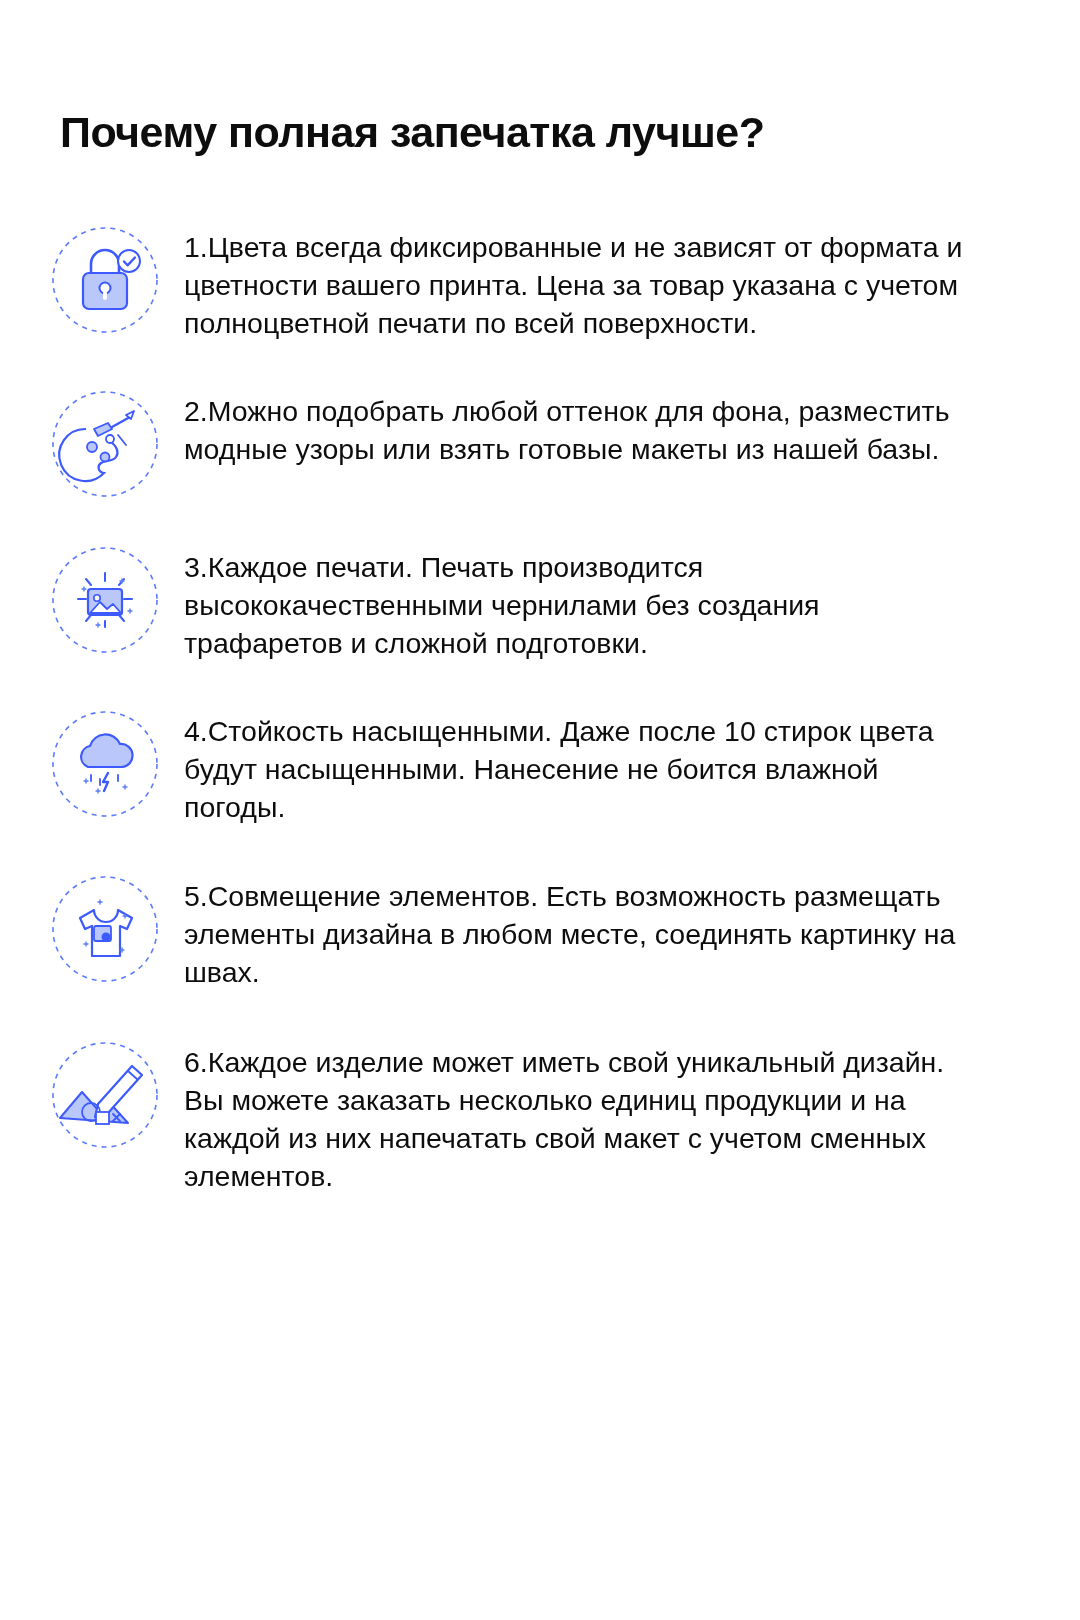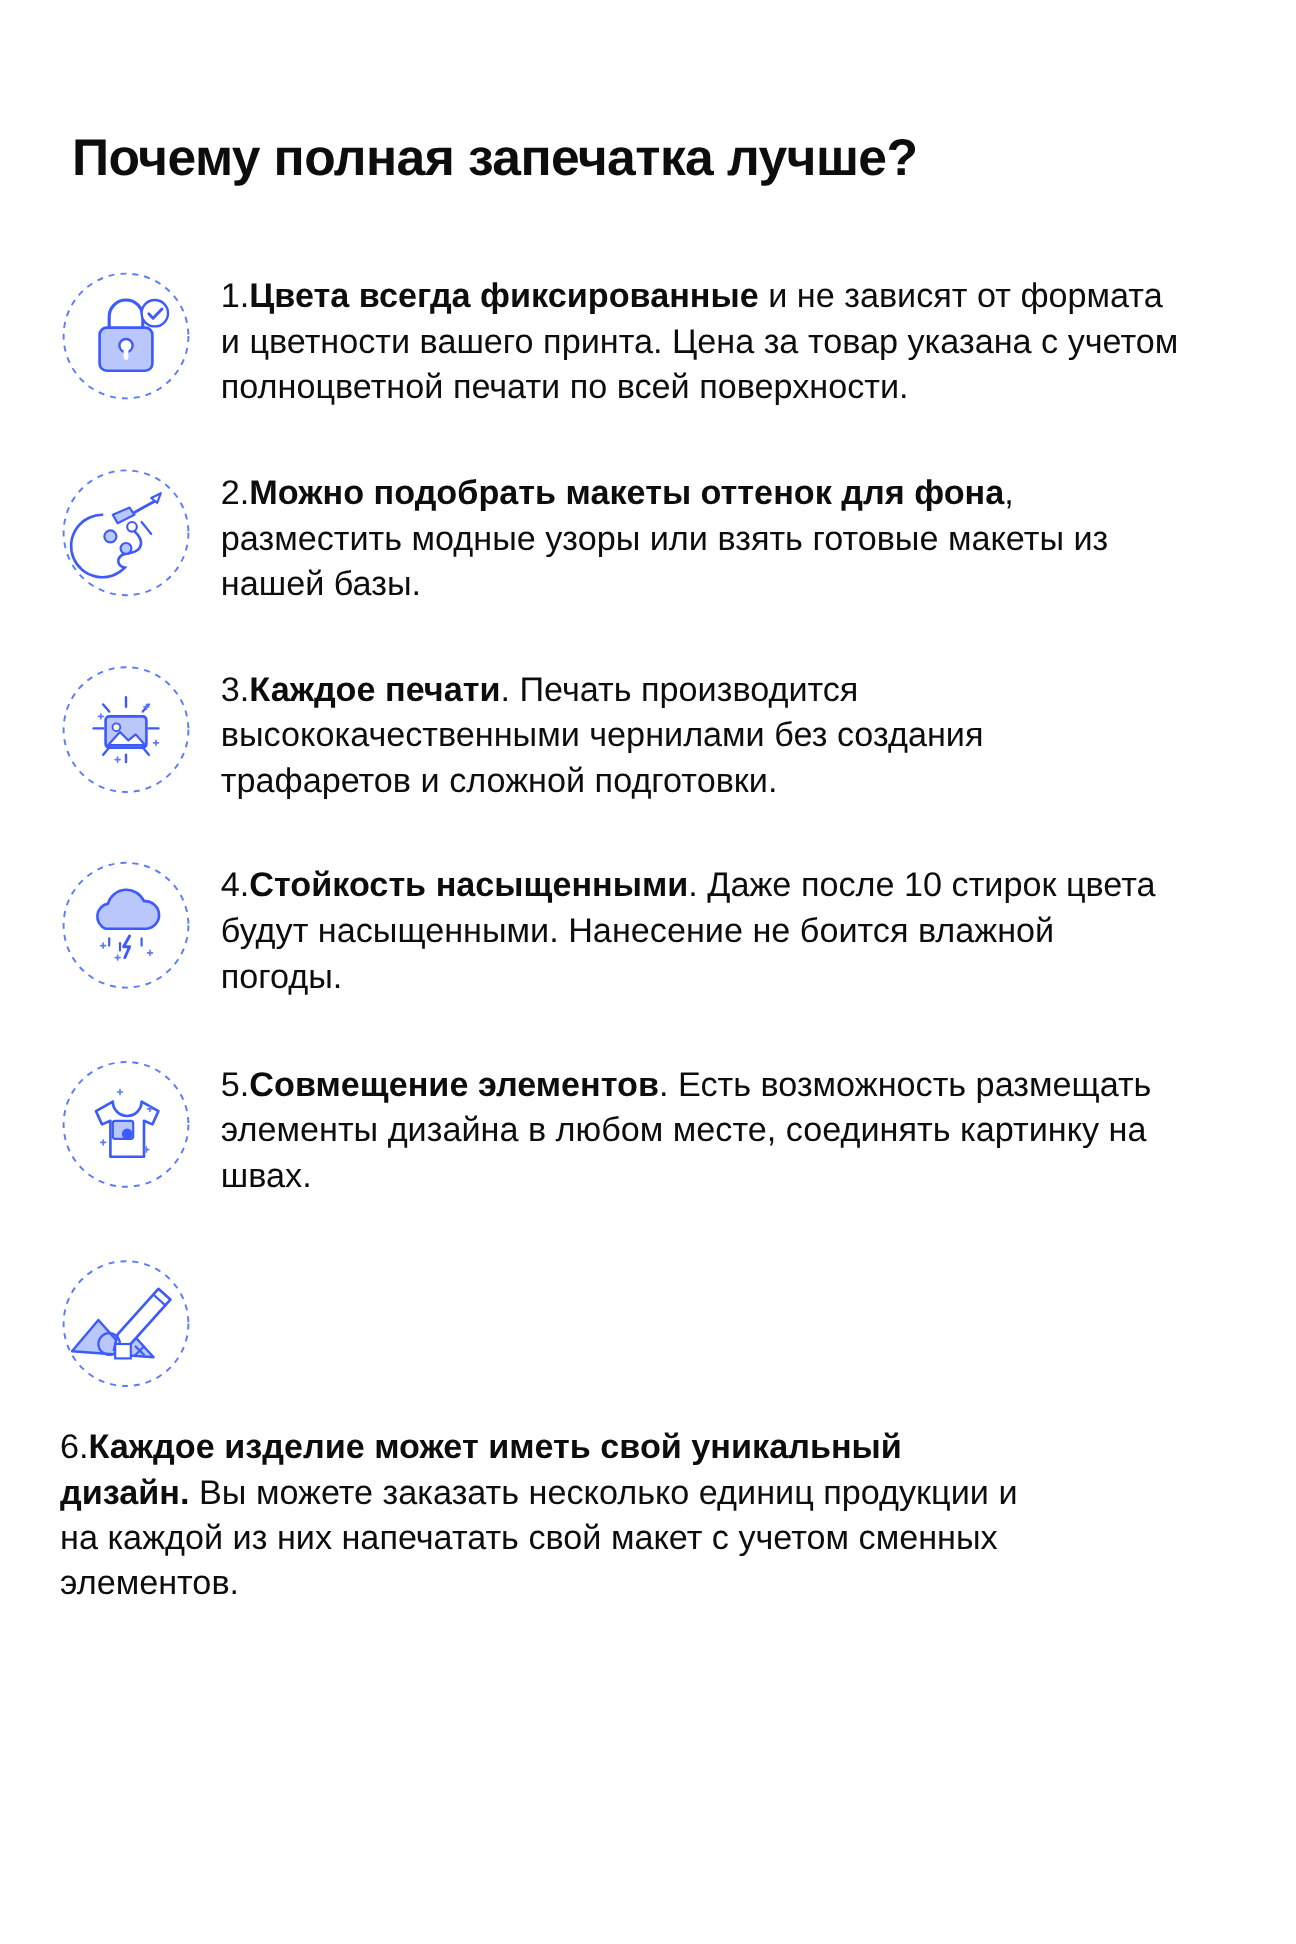--- a/index.html
+++ b/index.html
@@ -57,32 +57,32 @@
   }
   .text {
     flex: 1 1 auto;
     font-size: 28.5px;
     line-height: 1.33;
     color: #0d0d0d;
     padding-top: 6px;
     max-width: 800px;
   }
   .text b {
-    font-weight: 700;
+    font-weight: 400;
   }
   .num {
     font-weight: 400;
   }
   
   .item-1 { margin-top: 2px; }
   .item-2 { margin-top: 10px; }
   .item-3 { margin-top: 10px; }
   .item-4 { margin-top: 10px; }
   .item-5 { margin-top: 12px; }
-  .item-6 { margin-top: 12px; flex-direction: column; }
+  .item-6 { margin-top: 12px; }
 </style>
 </head>
 <body>
 
 <div class="page">
 
   <h1 class="title">Почему полная запечатка лучше?</h1>
 
   <div class="list">
 
@@ -111,21 +111,21 @@
           <circle cx="42" cy="58" r="5" fill="#b9c7fb" stroke="#3d5afe" stroke-width="1.8"></circle>
           <circle cx="55" cy="68" r="4.5" fill="#b9c7fb" stroke="#3d5afe" stroke-width="1.8"></circle>
           <circle cx="60" cy="50" r="4" fill="#ffffff" stroke="#3d5afe" stroke-width="1.8"></circle>
           <path d="M44 40 l14 -6 l4 6 l-14 7 z" fill="#b9c7fb" stroke="#3d5afe" stroke-width="1.8" stroke-linejoin="round"></path>
           <path d="M62 38 l18 -10" fill="none" stroke="#3d5afe" stroke-width="2.4" stroke-linecap="round"></path>
           <path d="M76 26 l8 -4 l-3 8 z" fill="#ffffff" stroke="#3d5afe" stroke-width="1.8" stroke-linejoin="round"></path>
           <path d="M68 46 l8 10" fill="none" stroke="#3d5afe" stroke-width="1.8" stroke-linecap="round"></path>
         </svg>
       </div>
       <div class="text">
-        <span class="num">2.</span><b>Можно подобрать макеты оттенок для фона</b><span>, разместить модные узоры или взять готовые макеты из нашей базы.</span>
+        <span class="num">2.</span><b>Можно подобрать любой оттенок для фона</b><span>, разместить модные узоры или взять готовые макеты из нашей базы.</span>
       </div>
     </div>
 
     <div class="item item-3">
       <div class="icon-wrap">
         <svg viewBox="0 0 110 110" xmlns="http://www.w3.org/2000/svg">
           <circle cx="55" cy="55" r="52" fill="none" stroke="#5b7cfa" stroke-width="1.6" stroke-dasharray="5 5"></circle>
           <rect x="38" y="44" width="34" height="26" rx="3" fill="#b9c7fb" stroke="#3d5afe" stroke-width="2.2"></rect>
           <circle cx="47" cy="53" r="3.2" fill="#ffffff" stroke="#3d5afe" stroke-width="1.6"></circle>
           <path d="M40 68 l10 -11 l7 7 l6 -5 l8 9 z" fill="#ffffff" stroke="#3d5afe" stroke-width="1.8" stroke-linejoin="round"></path>

